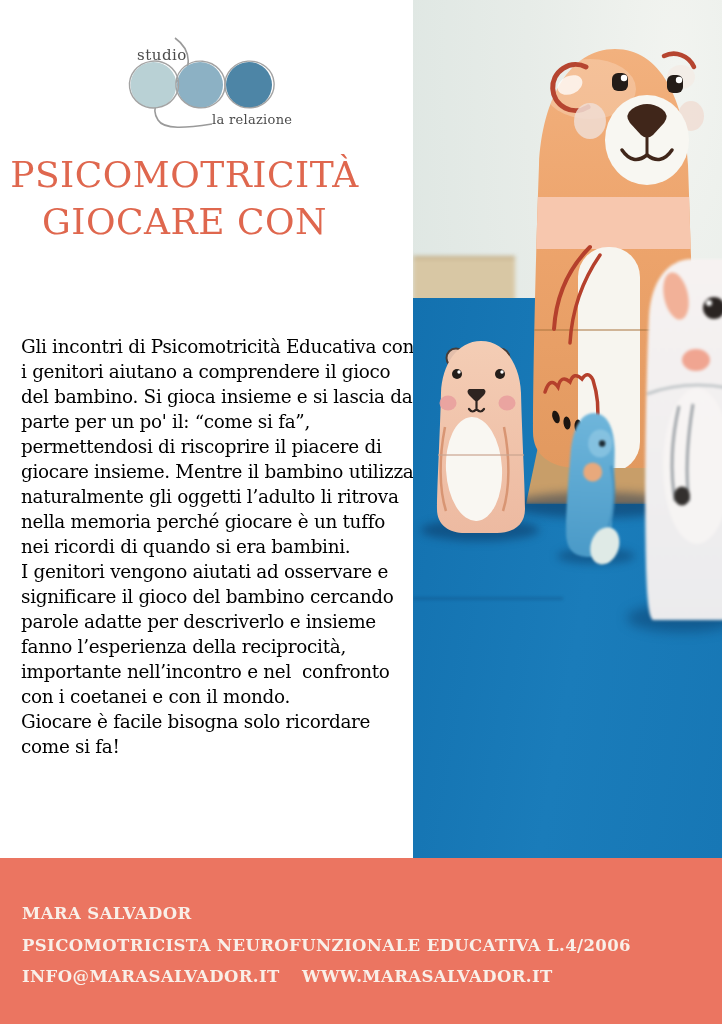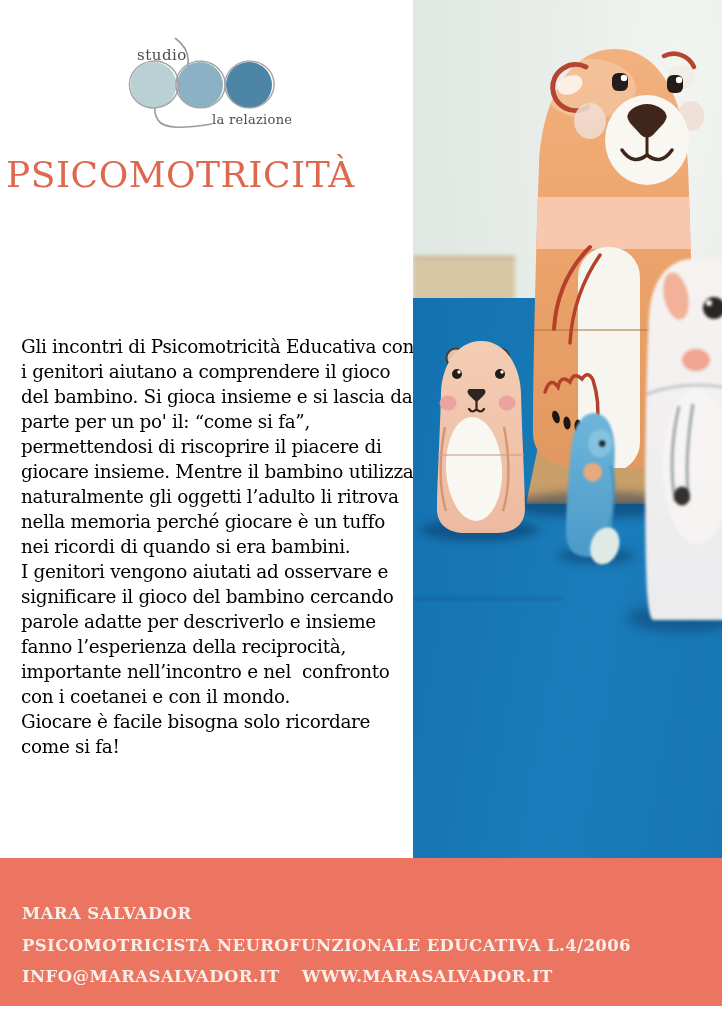--- a/index.html
+++ b/index.html
@@ -7,21 +7,21 @@
     position:relative;width:722px;height:1024px;background:#ffffff;
     overflow:hidden;font-family:"DejaVu Serif", serif;
   }
   
   .left-col{position:absolute;left:0;top:0;width:369px;height:858px;background:#ffffff;}
   .logo{position:absolute;left:112px;top:30px;width:190px;height:108px;}
   .logo svg{display:block;width:100%;height:100%;}
   .logo text{fill:#4b4b4b;}
   .title{
     position:absolute;left:6px;right:6px;top:151px;margin:0;
-    color:#df674e;font-weight:400;
+    text-align:center;color:#df674e;font-weight:400;
     font-size:36px;line-height:47px;letter-spacing:.5px;
   }
   .body-text{
     position:absolute;left:21px;top:334px;width:394px;
     color:#000000;font-size:18.4px;line-height:25px;letter-spacing:-.3px;
   }
   .body-text p{margin:0;white-space:pre-wrap;}
   
   .photo{position:absolute;left:413px;top:0;width:309px;height:858px;overflow:hidden;
     background:radial-gradient(ellipse at 85% 8%, #f2f4f0 0%, #e7ece8 40%, #dfe7e3 75%, #dce4e1 100%);}
@@ -38,21 +38,21 @@
   .shadow{position:absolute;border-radius:50%;}
   .sh-bear{left:98px;top:492px;width:170px;height:26px;background:rgba(8,40,78,.45);filter:blur(5px);}
   .sh-smallbear{left:8px;top:519px;width:118px;height:22px;background:rgba(8,44,84,.45);filter:blur(4px);}
   .sh-bird{left:144px;top:548px;width:78px;height:16px;background:rgba(8,44,84,.4);filter:blur(4px);}
   .sh-bunny{left:214px;top:604px;width:110px;height:28px;background:rgba(8,44,84,.4);filter:blur(6px);}
   .big-bear{left:107px;top:47px;width:190px;height:425px;}
   .small-bear{left:18px;top:327px;width:100px;height:208px;filter:blur(.6px);}
   .bird{left:150px;top:410px;width:56px;height:150px;filter:blur(1.2px);transform:rotate(3deg);}
   .bunny{left:222px;top:256px;width:95px;height:368px;filter:blur(1.8px);}
   
-  .footer{position:absolute;left:0;top:858px;width:722px;height:148px;background:#eb7561;
+  .footer{position:absolute;left:0;top:858px;width:722px;height:166px;background:#eb7561;
     box-sizing:border-box;padding:40px 24px 0 22px;color:#f9efe8;}
   .footer .line{font-weight:bold;font-size:16.5px;line-height:31.5px;letter-spacing:.4px;}
   .contact-row span{margin-right:16px;}
 </style>
 </head>
 <body>
 
 <div class="page">
 
   <section class="left-col">
@@ -68,20 +68,21 @@
         <ellipse cx="42" cy="54.5" rx="24.6" ry="23.4" fill="none" stroke="#a3a3a3" stroke-width="1.4" transform="rotate(-8 42 54.5)"></ellipse>
         <ellipse cx="88.5" cy="54.5" rx="24.6" ry="23.4" fill="none" stroke="#a3a3a3" stroke-width="1.4" transform="rotate(5 88.5 54.5)"></ellipse>
         <ellipse cx="137.5" cy="54.5" rx="24.6" ry="23.4" fill="none" stroke="#a3a3a3" stroke-width="1.4" transform="rotate(-4 137.5 54.5)"></ellipse>
         <text x="25" y="30" font-size="15" letter-spacing=".5">studio</text>
         <text x="100" y="94" font-size="13" letter-spacing=".3">la relazione</text>
       </svg>
     </div>
 
     <h1 class="title">
       <div>PSICOMOTRICITÀ</div>
+      <div>GIOCARE CON</div>
     </h1>
 
     <div class="body-text">
       <p>Gli incontri di Psicomotricità Educativa con i genitori aiutano a comprendere il gioco del bambino. Si gioca insieme e si lascia da parte per un po' il: “come si fa”, permettendosi di riscoprire il piacere di giocare insieme. Mentre il bambino utilizza naturalmente gli oggetti l’adulto li ritrova nella memoria perché giocare è un tuffo nei ricordi di quando si era bambini.</p>
       <p>I genitori vengono aiutati ad osservare e significare il gioco del bambino cercando parole adatte per descriverlo e insieme fanno l’esperienza della reciprocità, importante nell’incontro e nel  confronto con i coetanei e con il mondo.</p>
       <p>Giocare è facile bisogna solo ricordare come si fa!</p>
     </div>
   </section>
 
   <section class="photo">

